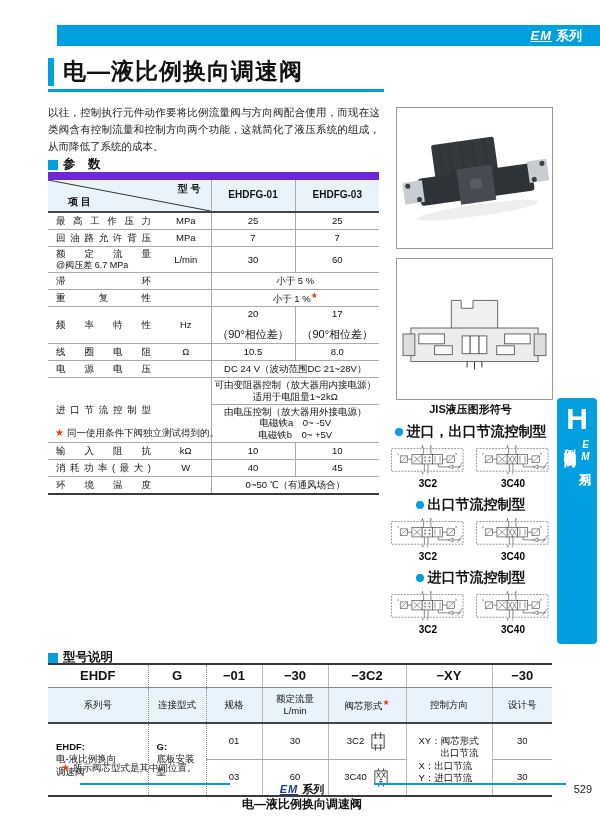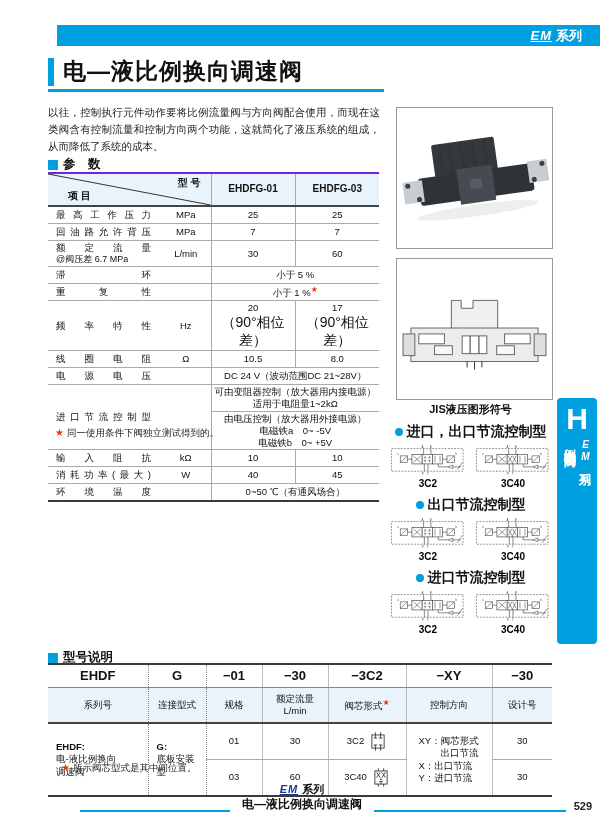--- a/index.html
+++ b/index.html
@@ -23,35 +23,35 @@
   .intro{position:absolute;left:48px;top:104px;width:332px;font-size:10.5px;line-height:1.62;
     color:#222;text-align:justify;}
 
   
   .sec-h{position:absolute;display:flex;align-items:center;font-weight:bold;font-size:12.5px;color:#111;}
   .sq{width:10px;height:10px;background:#009FE0;margin-right:5px;flex:none;}
 
   
   .param-wrap{position:absolute;left:48px;top:172px;width:331px;}
   table{border-collapse:collapse;}
-  .param-table{width:331px;font-size:9.5px;color:#111;border-top:2px solid #6d28d9;border-bottom:2px solid #3a3a3a;table-layout:fixed;}
+  .param-table{width:331px;font-size:9.5px;color:#111;border-top:8px solid #6d28d9;border-bottom:2px solid #3a3a3a;table-layout:fixed;}
   .param-table th,.param-table td{padding:1px 3px;line-height:1.25;}
   .param-table thead th{background:#E8F3FB;height:29px;border-bottom:2px solid #444;font-weight:bold;font-size:10px;}
   .diag{position:relative;}
   .diag svg{position:absolute;left:0;top:0;width:100%;height:100%;}
   .corner-top{position:absolute;top:3px;right:10px;font-weight:bold;}
   .corner-bottom{position:absolute;bottom:3px;left:9px;font-weight:bold;margin-left:11px;}
   .param-table td{border-bottom:1px solid #aaa;}
   .vb{border-left:1px solid #aaa;}
   .pname{text-align:justify;text-align-last:justify;padding-left:8px !important;padding-right:10px !important;}
   .punit{text-align:center;}
   .pval,.pspan{text-align:center;}
   .r15 td{height:14px;}
   .r23 td{height:22px;}
-  .small{font-size:14px;}
+  .small{font-size:11px;margin-top:8px;}
   .sub{text-align:left;text-align-last:left;font-size:9px;}
   .star{color:#E8380D;font-size:8px;vertical-align:super;}
   .fnote{position:absolute;font-size:9.5px;color:#222;}
   .fnote .fstar{color:#E8380D;margin-right:3px;font-size:10px;vertical-align:baseline;}
 
   
   .img-box{position:absolute;left:396px;width:157px;height:142px;border:1px solid #999;background:#fff;box-sizing:border-box;}
   .jis{position:absolute;left:384px;top:402px;width:173px;text-align:center;}
   .jis-title{font-size:11px;font-weight:bold;color:#111;margin-bottom:6px;}
   .jis-group{margin-bottom:7px;}
@@ -80,29 +80,29 @@
   .cb{border-left:1px solid #bbb;}
   .cb-dot{border-left:1px dotted #888;}
   .tleft{text-align:left !important;padding-left:8px !important;}
   .rowline{border-bottom:1px solid #aaa;}
   .spool-cell{display:flex;align-items:center;justify-content:center;gap:5px;}
   .spool-svg{width:18px;height:21px;display:block;}
   .dir-cell{text-align:left !important;padding-left:12px !important;font-size:9.5px;}
   .dir-ind{padding-left:22px;}
 
   
-  .footer{position:absolute;left:80px;right:8px;top:783px;display:flex;align-items:flex-end;}
+  .footer{position:absolute;left:80px;right:8px;top:783px;display:flex;align-items:flex-start;}
   .fline{height:2px;background:#009FE0;}
   .fl1{width:150px;}
   .fl2{flex:1;}
   .fcenter{margin:0 12px;text-align:center;line-height:1.25;}
   .fcenter .l1{font-size:11px;font-weight:bold;color:#111;}
   .fcenter .l1 .brand{color:#1E3A8F;text-decoration:underline;}
   .fcenter .l2{font-size:12px;font-weight:bold;color:#111;}
-  .fpage{font-size:11px;font-weight:bold;color:#222;margin-left:8px;}
+  .fpage{font-size:11px;font-weight:normal;color:#222;margin-left:8px;}
 
   svg line,svg rect.sym,svg polygon.sym,svg path.sym{stroke:#333;fill:none;}
 </style>
 </head>
 <body>
 
 <div class="page">
 
   <svg width="0" height="0" style="position:absolute" aria-hidden="true">
     <defs>

